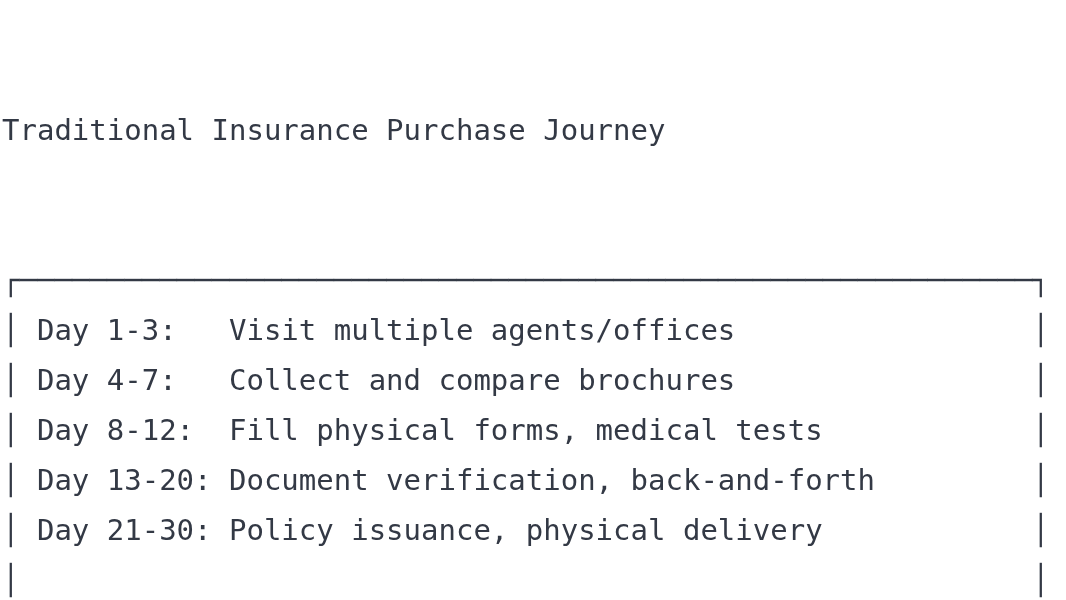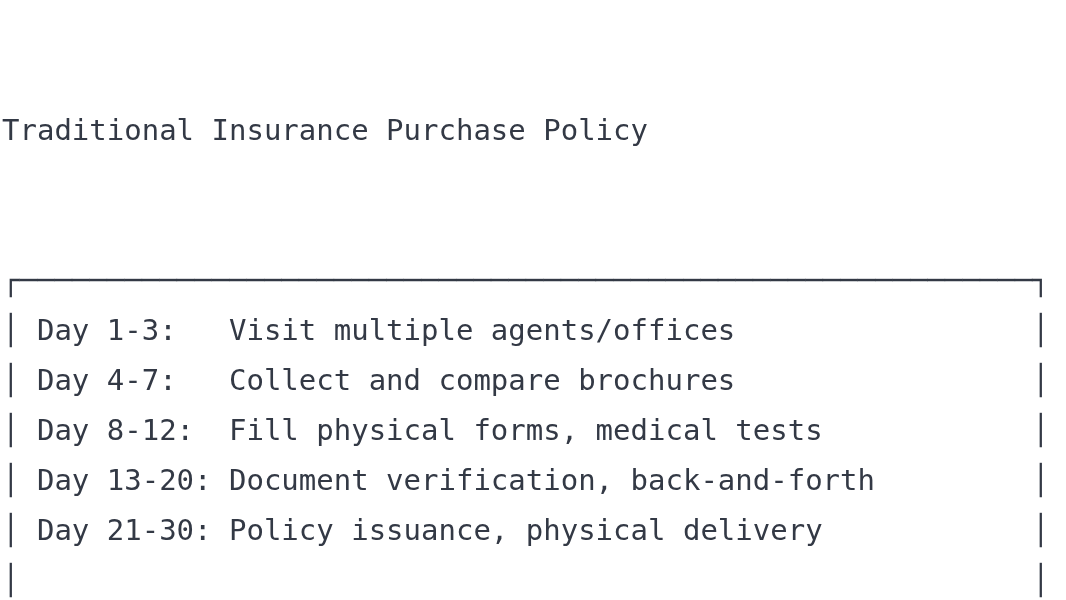--- a/index.html
+++ b/index.html
@@ -22,15 +22,15 @@
   }
   .row {
     height: 50px;
     white-space: pre;
   }
 </style>
 </head>
 <body>
 
 <div class="page">
-  <div class="row">Traditional Insurance Purchase Policy</div>
+  <div class="row">Traditional Insurance Purchase Journey</div>
   <div><div class="row">┌──────────────────────────────────────────────────────────┐</div><div class="row">│ Day 1-3:   Visit multiple agents/offices                 │</div><div class="row">│ Day 4-7:   Collect and compare brochures                 │</div><div class="row">│ Day 8-12:  Fill physical forms, medical tests            │</div><div class="row">│ Day 13-20: Document verification, back-and-forth         │</div><div class="row">│ Day 21-30: Policy issuance, physical delivery            │</div><div class="row">│                                                          │</div></div>
 </div>
 
 </body></html>

